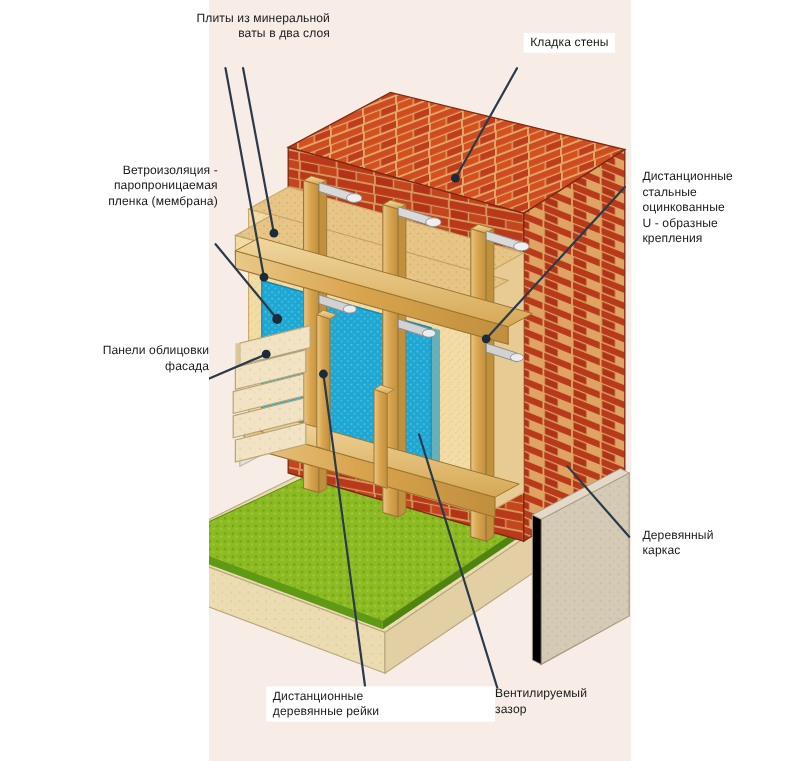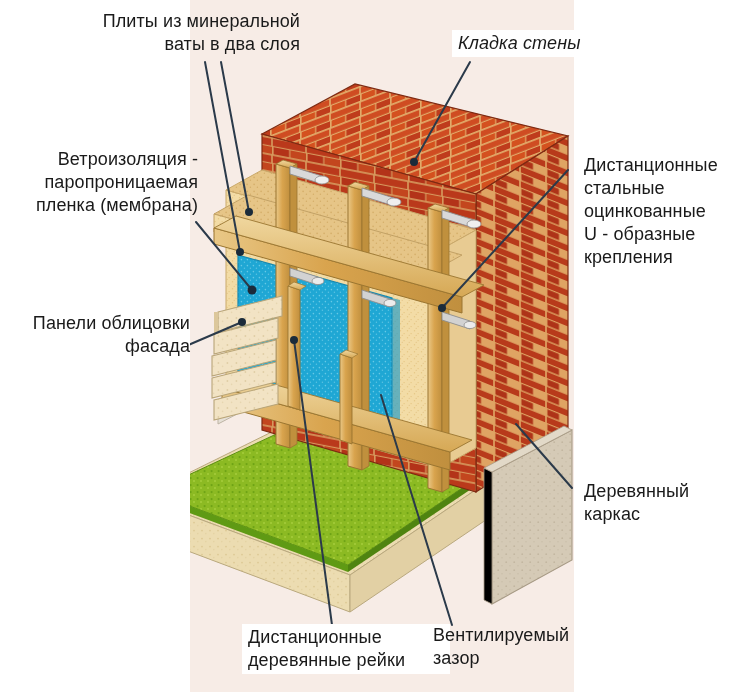--- a/index.html
+++ b/index.html
@@ -24,21 +24,21 @@
   }
   
   #art {
     position: absolute;
     left: 0; top: 0;
     width: 730px; height: 692px;
   }
   
   .label {
     position: absolute;
-    font-size: 18px;
+    font-size: 11px;
     line-height: 1.28;
     color: #1a1a1a;
     white-space: pre-line;
     letter-spacing: 0.1px;
   }
   .label.boxed {
     background: #ffffff;
     padding: 2px 6px;
   }
   .label.right  { text-align: right; }
@@ -287,37 +287,37 @@
     </g>
   </svg>
 
   <div class="whitebox" style="left:0;    top:0;   width:190px; height:418px;"></div>
   <div class="whitebox" style="left:574px; top:0;  width:156px; height:692px;"></div>
   <div class="whitebox" style="left:0;   top:418px; width:190px; height:274px;"></div>
 
   <div class="label right" style="left:60px; top:10px; width:240px;">Плиты из минеральной
 ваты в два слоя</div>
 
-  <div class="label left boxed" style="left:452px; top:30px;font-style:italic;">Кладка стены</div>
+  <div class="label left boxed" style="left:476px; top:30px;">Кладка стены</div>
 
   <div class="label right" style="left:8px; top:148px; width:190px;">Ветроизоляция -
 паропроницаемая
 пленка (мембрана)</div>
 
   <div class="label left boxed" style="left:578px; top:152px; width:150px;">Дистанционные
 стальные
 оцинкованные
 U - образные
 крепления</div>
 
   <div class="label right" style="left:4px; top:312px; width:186px;">Панели облицовки
 фасада</div>
 
   <div class="label left boxed" style="left:578px; top:478px; width:146px;">Деревянный
 каркас</div>
 
   <div class="label left boxed" style="left:242px; top:624px; width:196px;">Дистанционные
 деревянные рейки</div>
 
-  <div class="label left" style="left:433px; top:624px; width:160px;">Вентилируемый
+  <div class="label left" style="left:450px; top:624px; width:160px;">Вентилируемый
 зазор</div>
 
 </div>
 
 </body></html>

